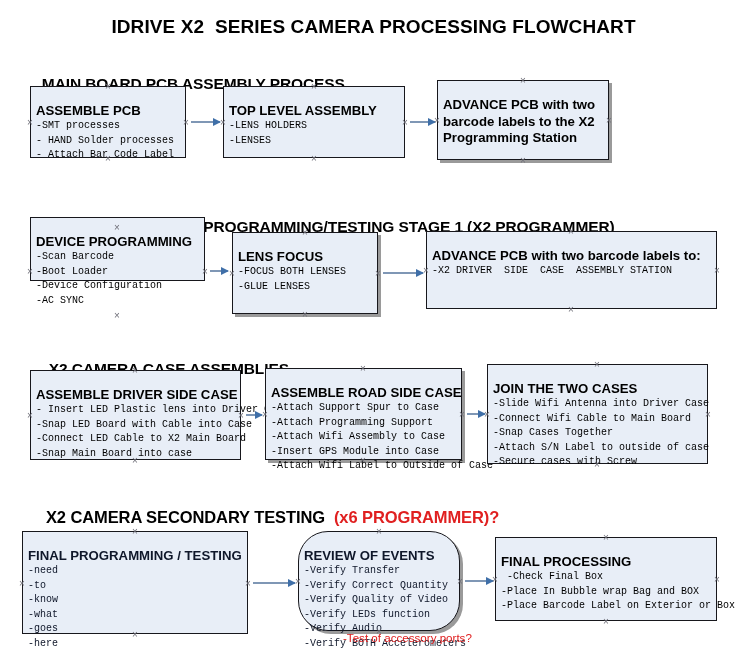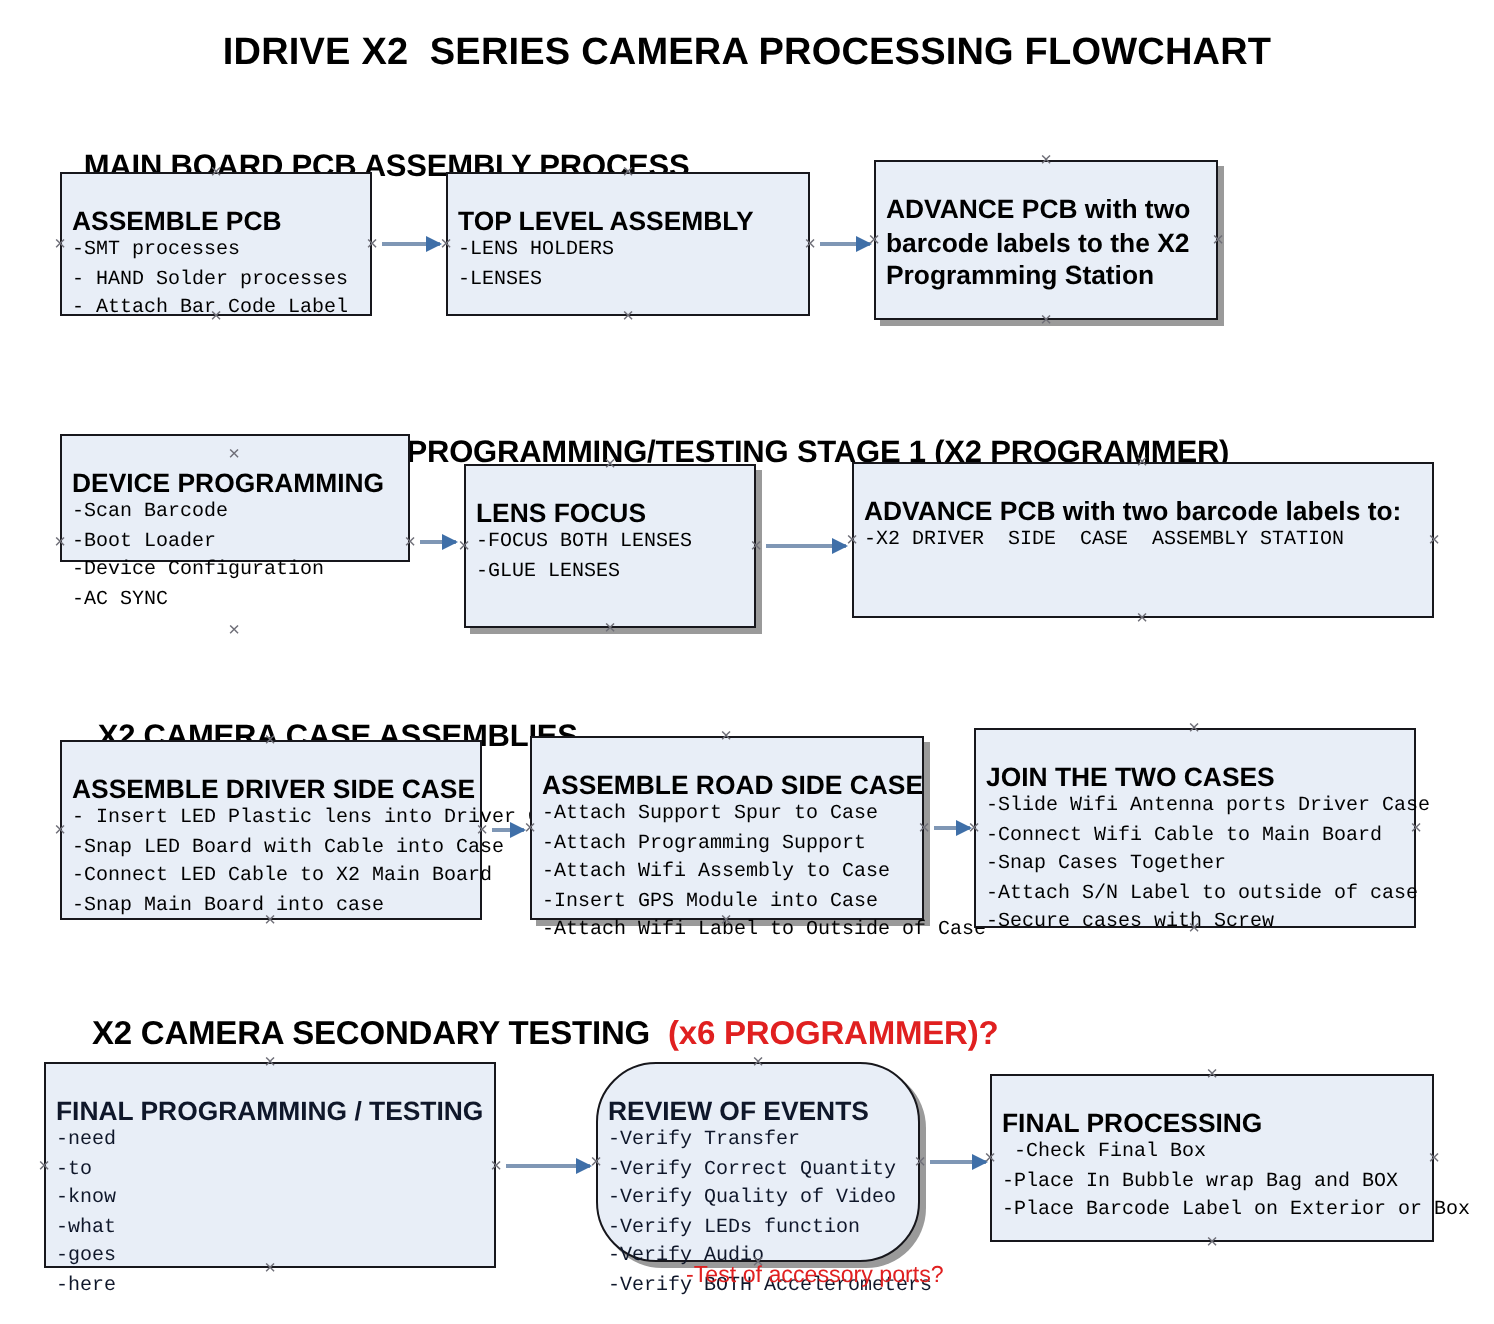--- a/index.html
+++ b/index.html
@@ -231,21 +231,21 @@
   </div>
   <span class="handle" style="left:363px; top:368px;"></span>
   <span class="handle" style="left:363px; top:460px;"></span>
   <span class="handle" style="left:265px; top:414px;"></span>
   <span class="handle" style="left:462px; top:414px;"></span>
 
   <div class="arrow" style="left:467px; top:413px; width:18px;"></div>
 
   <div class="node" style="left:487px; top:364px; width:221px; height:100px;">
     <div class="node-title">JOIN THE TWO CASES</div>
-    <div class="node-line">-Slide Wifi Antenna ports Driver Case</div>
+    <div class="node-line">-Slide Wifi Antenna into Driver Case</div>
     <div class="node-line">-Connect Wifi Cable to Main Board</div>
     <div class="node-line">-Snap Cases Together</div>
     <div class="node-line">-Attach S/N Label to outside of case</div>
     <div class="node-line">-Secure cases with Screw</div>
   </div>
   <span class="handle" style="left:597px; top:364px;"></span>
   <span class="handle" style="left:597px; top:464px;"></span>
   <span class="handle" style="left:487px; top:414px;"></span>
   <span class="handle" style="left:708px; top:414px;"></span>
 

